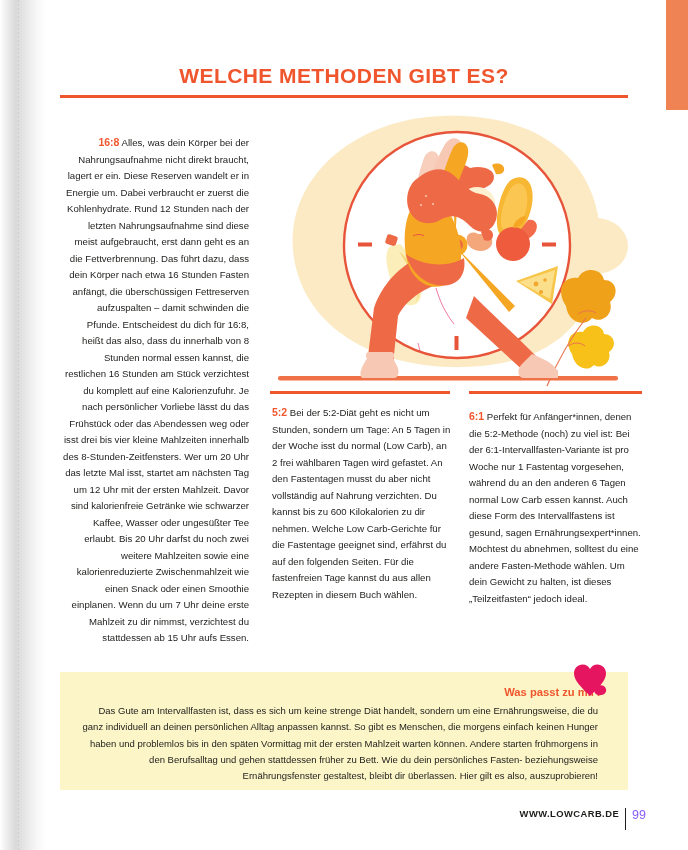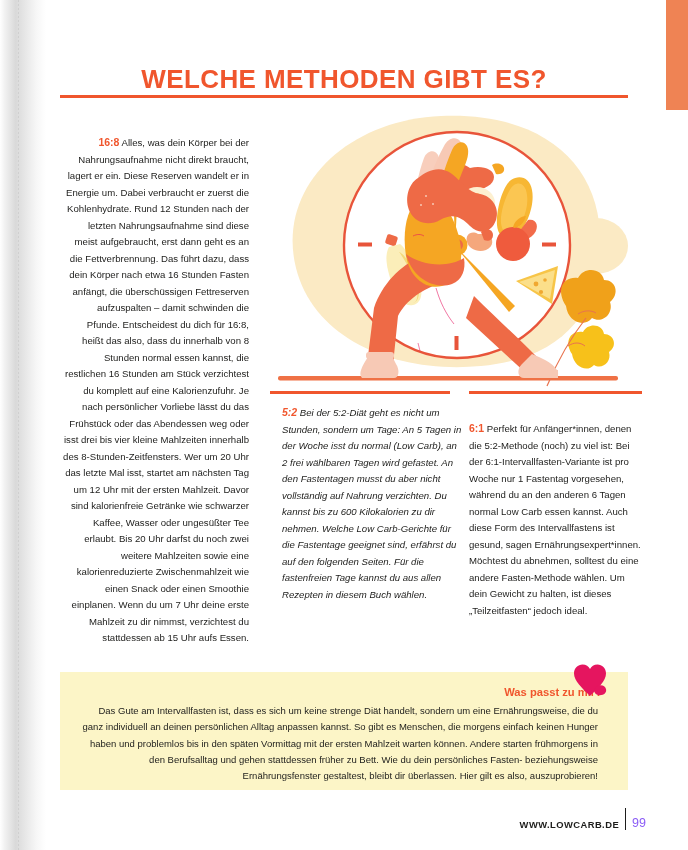--- a/index.html
+++ b/index.html
@@ -50,21 +50,21 @@
     z-index: 3;
   }
 
   
   .page-title {
     position: absolute;
     left: 60px; top: 64px;
     width: 568px;
     text-align: center;
     color: #f0562d;
-    font-size: 26px;
+    font-size: 21px;
     font-weight: bold;
     letter-spacing: 0.4px;
   }
   .title-rule {
     position: absolute;
     left: 60px; top: 95px;
     width: 568px;
     height: 2.5px;
     background: #f0562d;
   }
@@ -84,28 +84,27 @@
     font-size: 10.5px;
   }
 
   .col-main {
     left: 63px;
     top: 134px;
     width: 186px;
     text-align: right;
   }
   .col-52 {
-    left: 282px;
+    left: 272px;
     top: 404px;
     width: 180px;
-    font-style: italic;
   }
   .col-61 {
     left: 469px;
-    top: 420px;
+    top: 408px;
     width: 173px;
   }
 
   
   .col-rule {
     position: absolute;
     height: 2.5px;
     top: 391px;
   }
   .col-rule.r1 { left: 270px; width: 180px; background: #f0562d; }
@@ -154,21 +153,21 @@
     height: 40px;
     z-index: 3;
   }
 
   
   .footer {
     position: absolute;
     right: 42px;
     bottom: 20px;
     display: flex;
-    align-items: flex-end;
+    align-items: flex-start;
     gap: 6px;
     margin-left: 24px;
   }
   .footer-url {
     font-size: 9.4px;
     font-weight: bold;
     letter-spacing: 0.45px;
     color: #1d1d1b;
   }
   .footer-sep {

